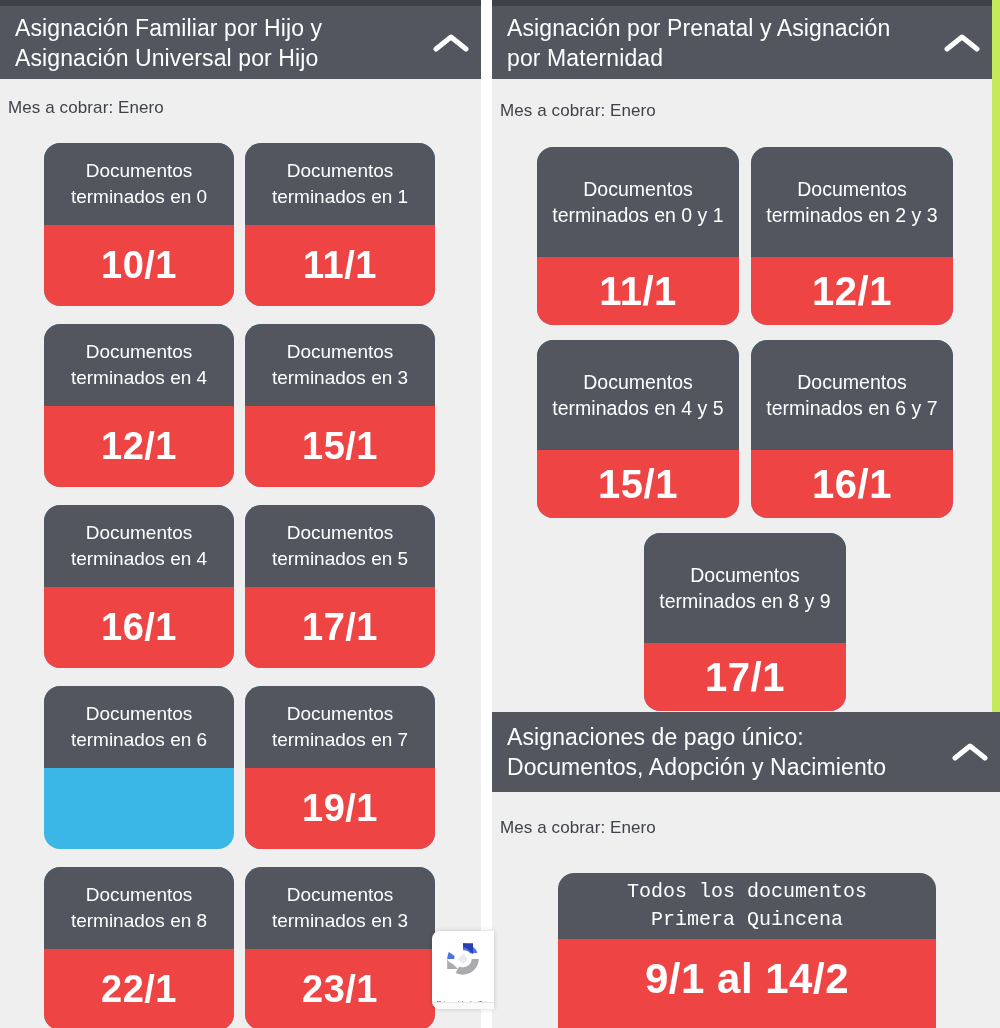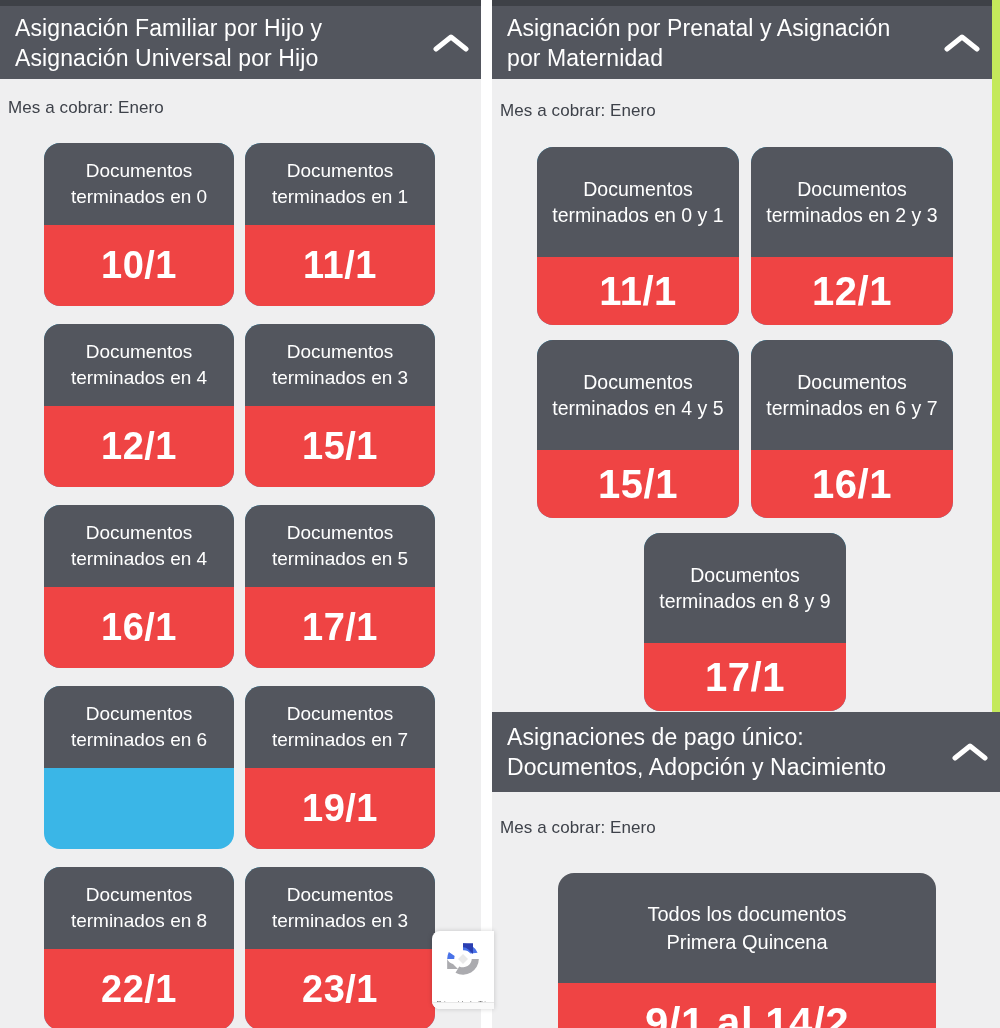--- a/index.html
+++ b/index.html
@@ -56,21 +56,21 @@
     flex:1;background:#ef4444;color:#fff;display:flex;align-items:center;justify-content:center;
     font-size:38px;font-weight:600;letter-spacing:0.5px;
   }
   .right-grid .card-date{font-size:40px;}
 
   
   .card-final{
     position:absolute;left:66px;top:873px;width:378px;height:200px;
     border-radius:16px 16px 0 0;overflow:hidden;display:flex;flex-direction:column;z-index:1;
   }
-  .card-final .card-label{height:110px;flex-direction:column;line-height:28px;font-size:20px;}
+  .card-final .card-label{height:66px;flex-direction:column;line-height:28px;font-size:20px;font-family:Liberation Mono, monospace;}
   .card-final .card-label span{display:block;}
   .card-final .card-date{align-items:flex-start;padding-top:16px;font-size:42px;}
 
   
   .recaptcha{
     position:absolute;left:432px;top:931px;width:62px;height:78px;background:#ffffff;
     border-radius:8px 0 0 8px;box-shadow:0 0 5px rgba(0,0,0,0.18);z-index:6;overflow:hidden;
   }
   .recaptcha .logo{display:block;margin:8px auto 0 auto;}
   .recaptcha .priv{

